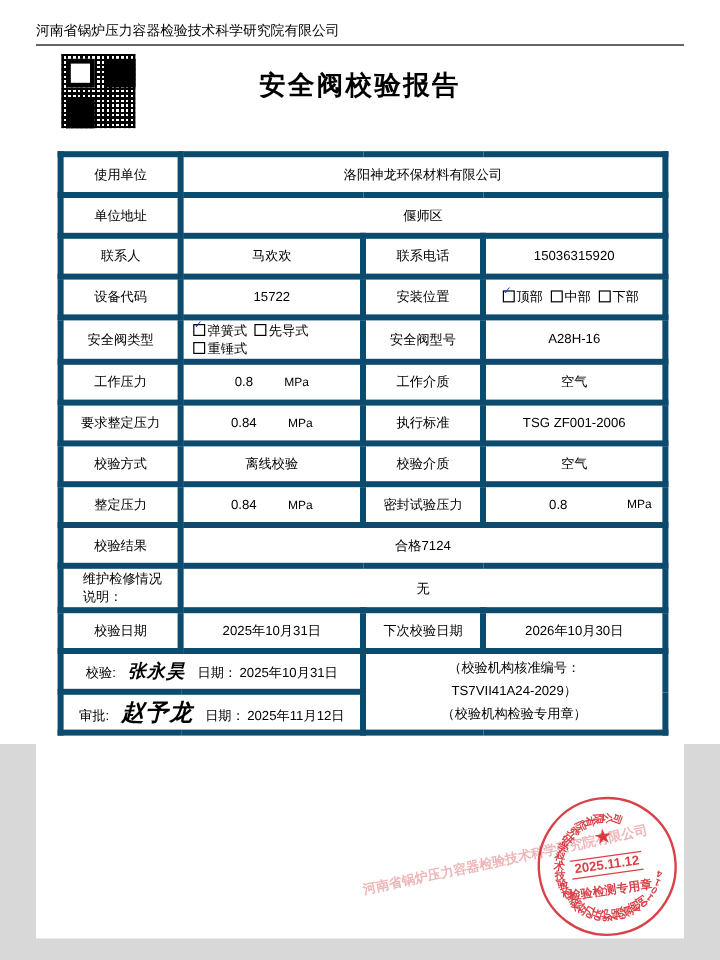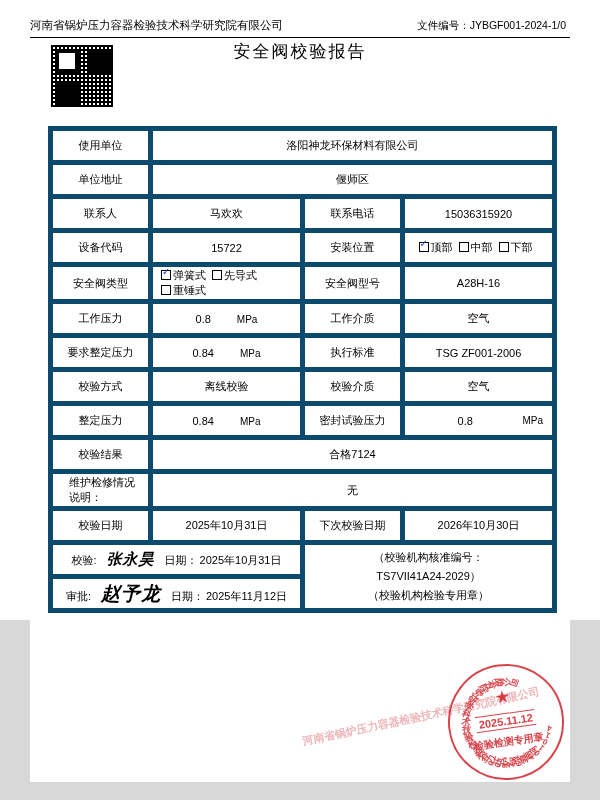--- a/index.html
+++ b/index.html
@@ -75,25 +75,25 @@
     left: 4px; top: 4px;
     width: 16px; height: 16px;
     border: 4px solid #000;
     background: #fff;
     box-shadow: 34px 0 0 0 #000, 0 34px 0 0 #000;
   }
 
   
   .title {
     position: absolute;
-    left: 0; top: 22px;
+    left: 0; top: 38px;
     width: 540px;
     text-align: center;
-    font-size: 17px;
-    font-weight: normal;
+    font-size: 22px;
+    font-weight: bold;
     letter-spacing: 2px;
   }
   .report-no {
     position: absolute;
     right: 6px;
     top: 78px;
     font-size: 11px;
     white-space: nowrap;
   }
   .report-no .val {
@@ -118,21 +118,21 @@
     height: 27px;
     text-align: center;
     vertical-align: middle;
     padding: 1px 3px;
     word-break: break-all;
   }
   td.lbl { width: 100px; }
   td.lbl2 { width: 100px; font-family: Liberation Mono, monospace; }
   .unit { font-size: 10px; margin-left: 26px; }
   .unit-r { float: right; font-size: 10px; margin-right: 6px;}
-  .ck { font-size: 11px; }
+  .ck { font-size: 11px; font-family: Liberation Mono, monospace; }
   .ck .box {
     display: inline-block;
     width: 8px; height: 8px;
     border: 1px solid #000;
     margin-right: 2px;
     position: relative;
     top: 1px;
     background: #fff;
   }
   .ck .box.on:after {
@@ -245,23 +245,20 @@
   }
 </style>
 </head>
 <body>
 
 <div class="page">
   <div class="sheet">
 
     <div class="hdr">
       <div class="hdr-org">河南省锅炉压力容器检验技术科学研究院有限公司</div>
-      <div class="hdr-doc">
-        <span>文件编号：</span><span class="num">JYBGF001-2024-1/0</span>
-      </div>
     </div>
 
     <div class="qr"></div>
 
     <div class="title">安全阀校验报告</div>
 
 
     <table class="main">
       <colgroup>
         <col style="width:100px">

